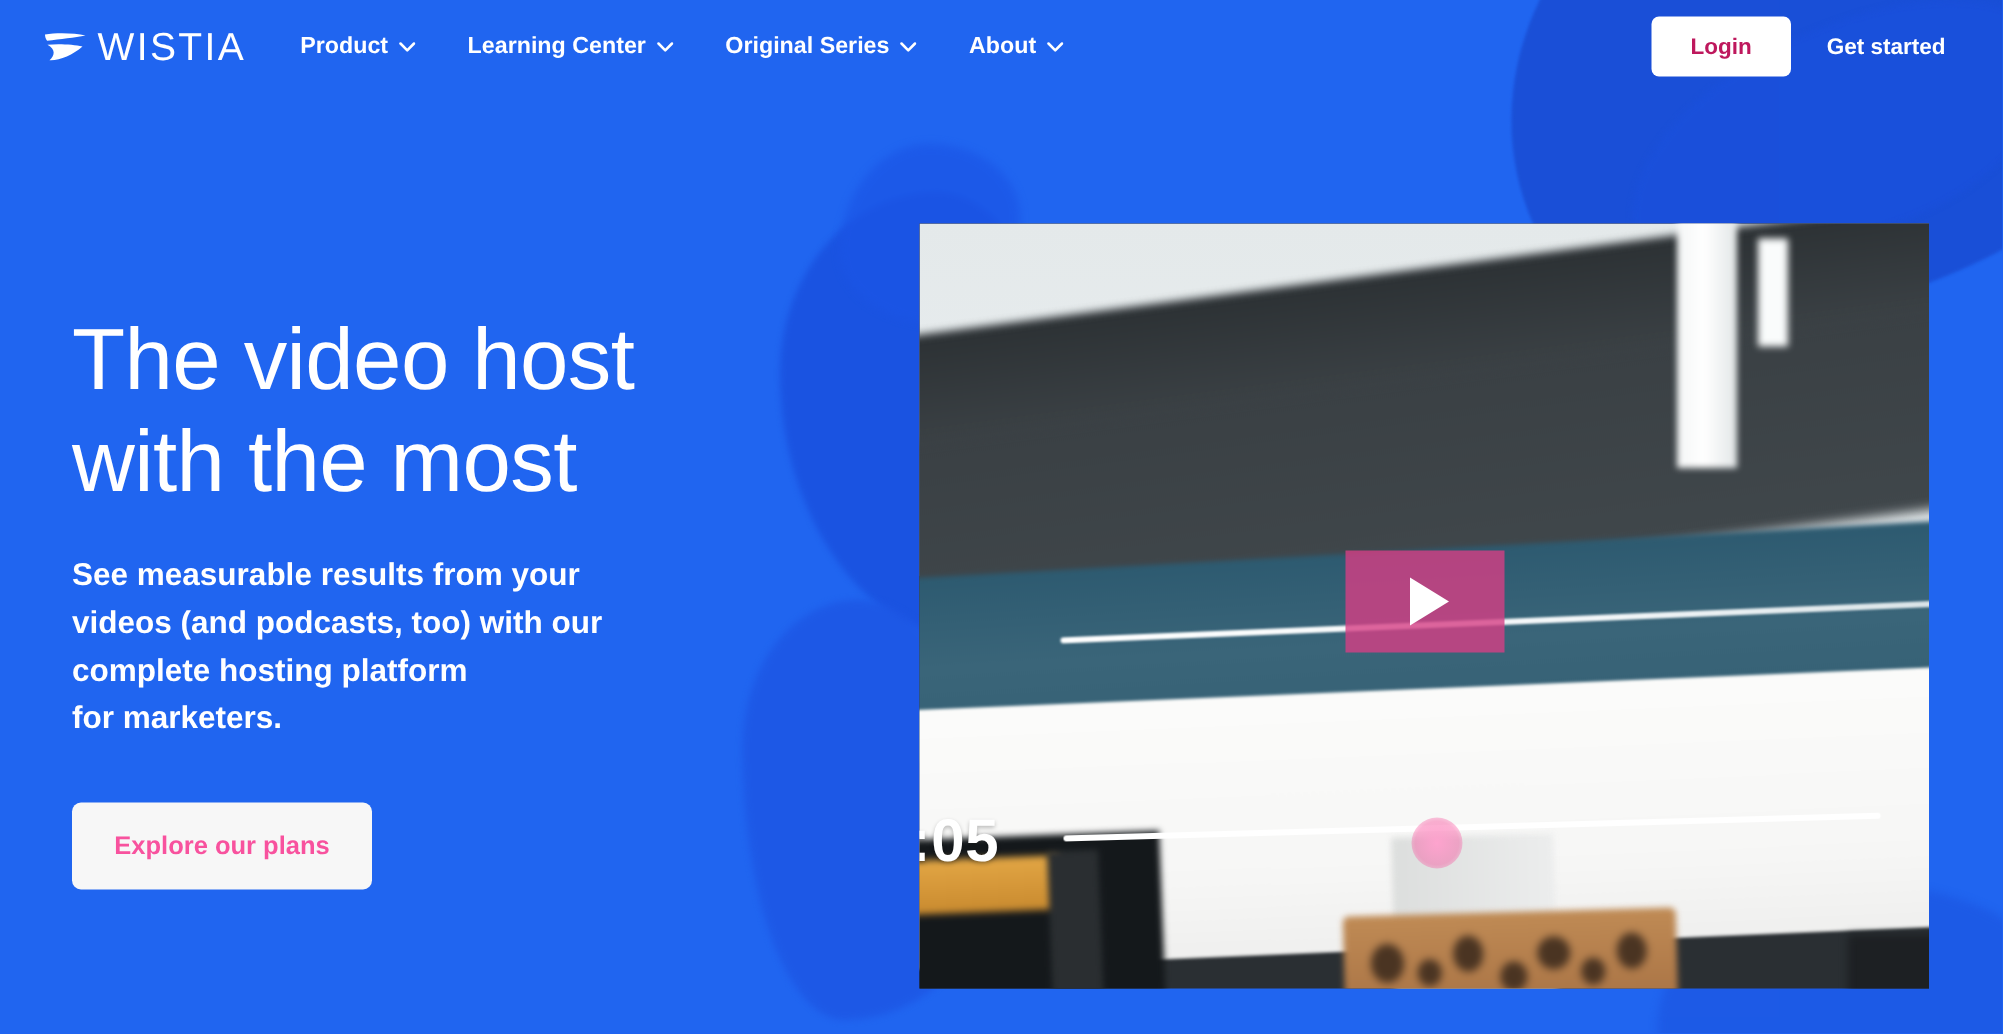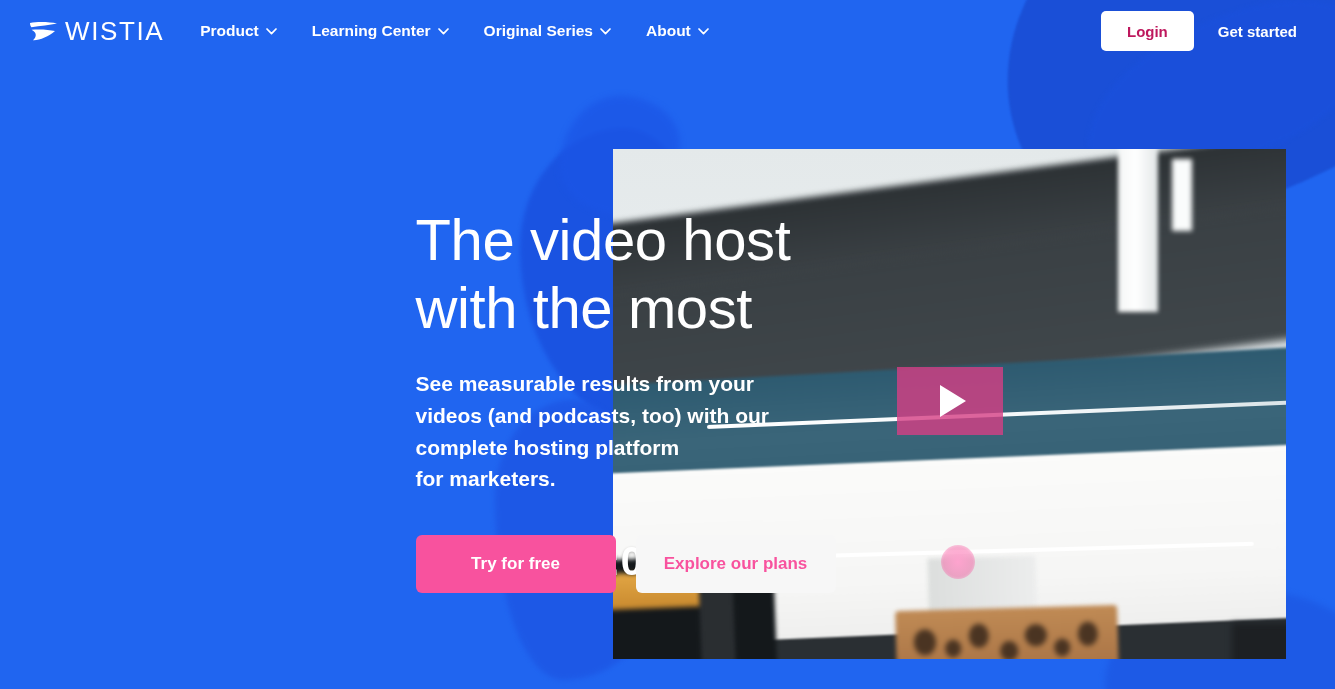--- a/index.html
+++ b/index.html
@@ -111,21 +111,21 @@
   }
   .btn-getstarted {
     background:transparent; color:#fff;
     font-size:15px; font-weight:bold;
     border:none; padding:0 14px; height:38px;
     cursor:pointer;
     font-family:"Liberation Sans", sans-serif;
   }
 
   
-  .hero { position:relative; z-index:10; display:flex;justify-content:center; }
+  .hero { position:relative; z-index:10; display:flex; }
   .hero-left { width:600px; padding:144px 0 0 48px; }
 
   .headline {
     color:#fff;
     font-size:58px;
     font-weight:300;
     line-height:1.17;
     letter-spacing:-0.4px;
     margin-bottom:26px;
   }
@@ -389,21 +389,20 @@
       </h1>
 
       <p class="subhead">
         <span>See measurable results from your</span><br>
         <span>videos (and podcasts, too) with our</span><br>
         <span>complete hosting platform</span><br>
         <span>for marketers.</span>
       </p>
 
       <div class="cta-row">
-        <button class="btn-primary">Try for free</button>
         <button class="btn-secondary">Explore our plans</button>
       </div>
     </div>
 
   </section>
 
   <div class="video-wrap">
 
     <div class="vid-scene">
       <div class="v-sky"></div>

